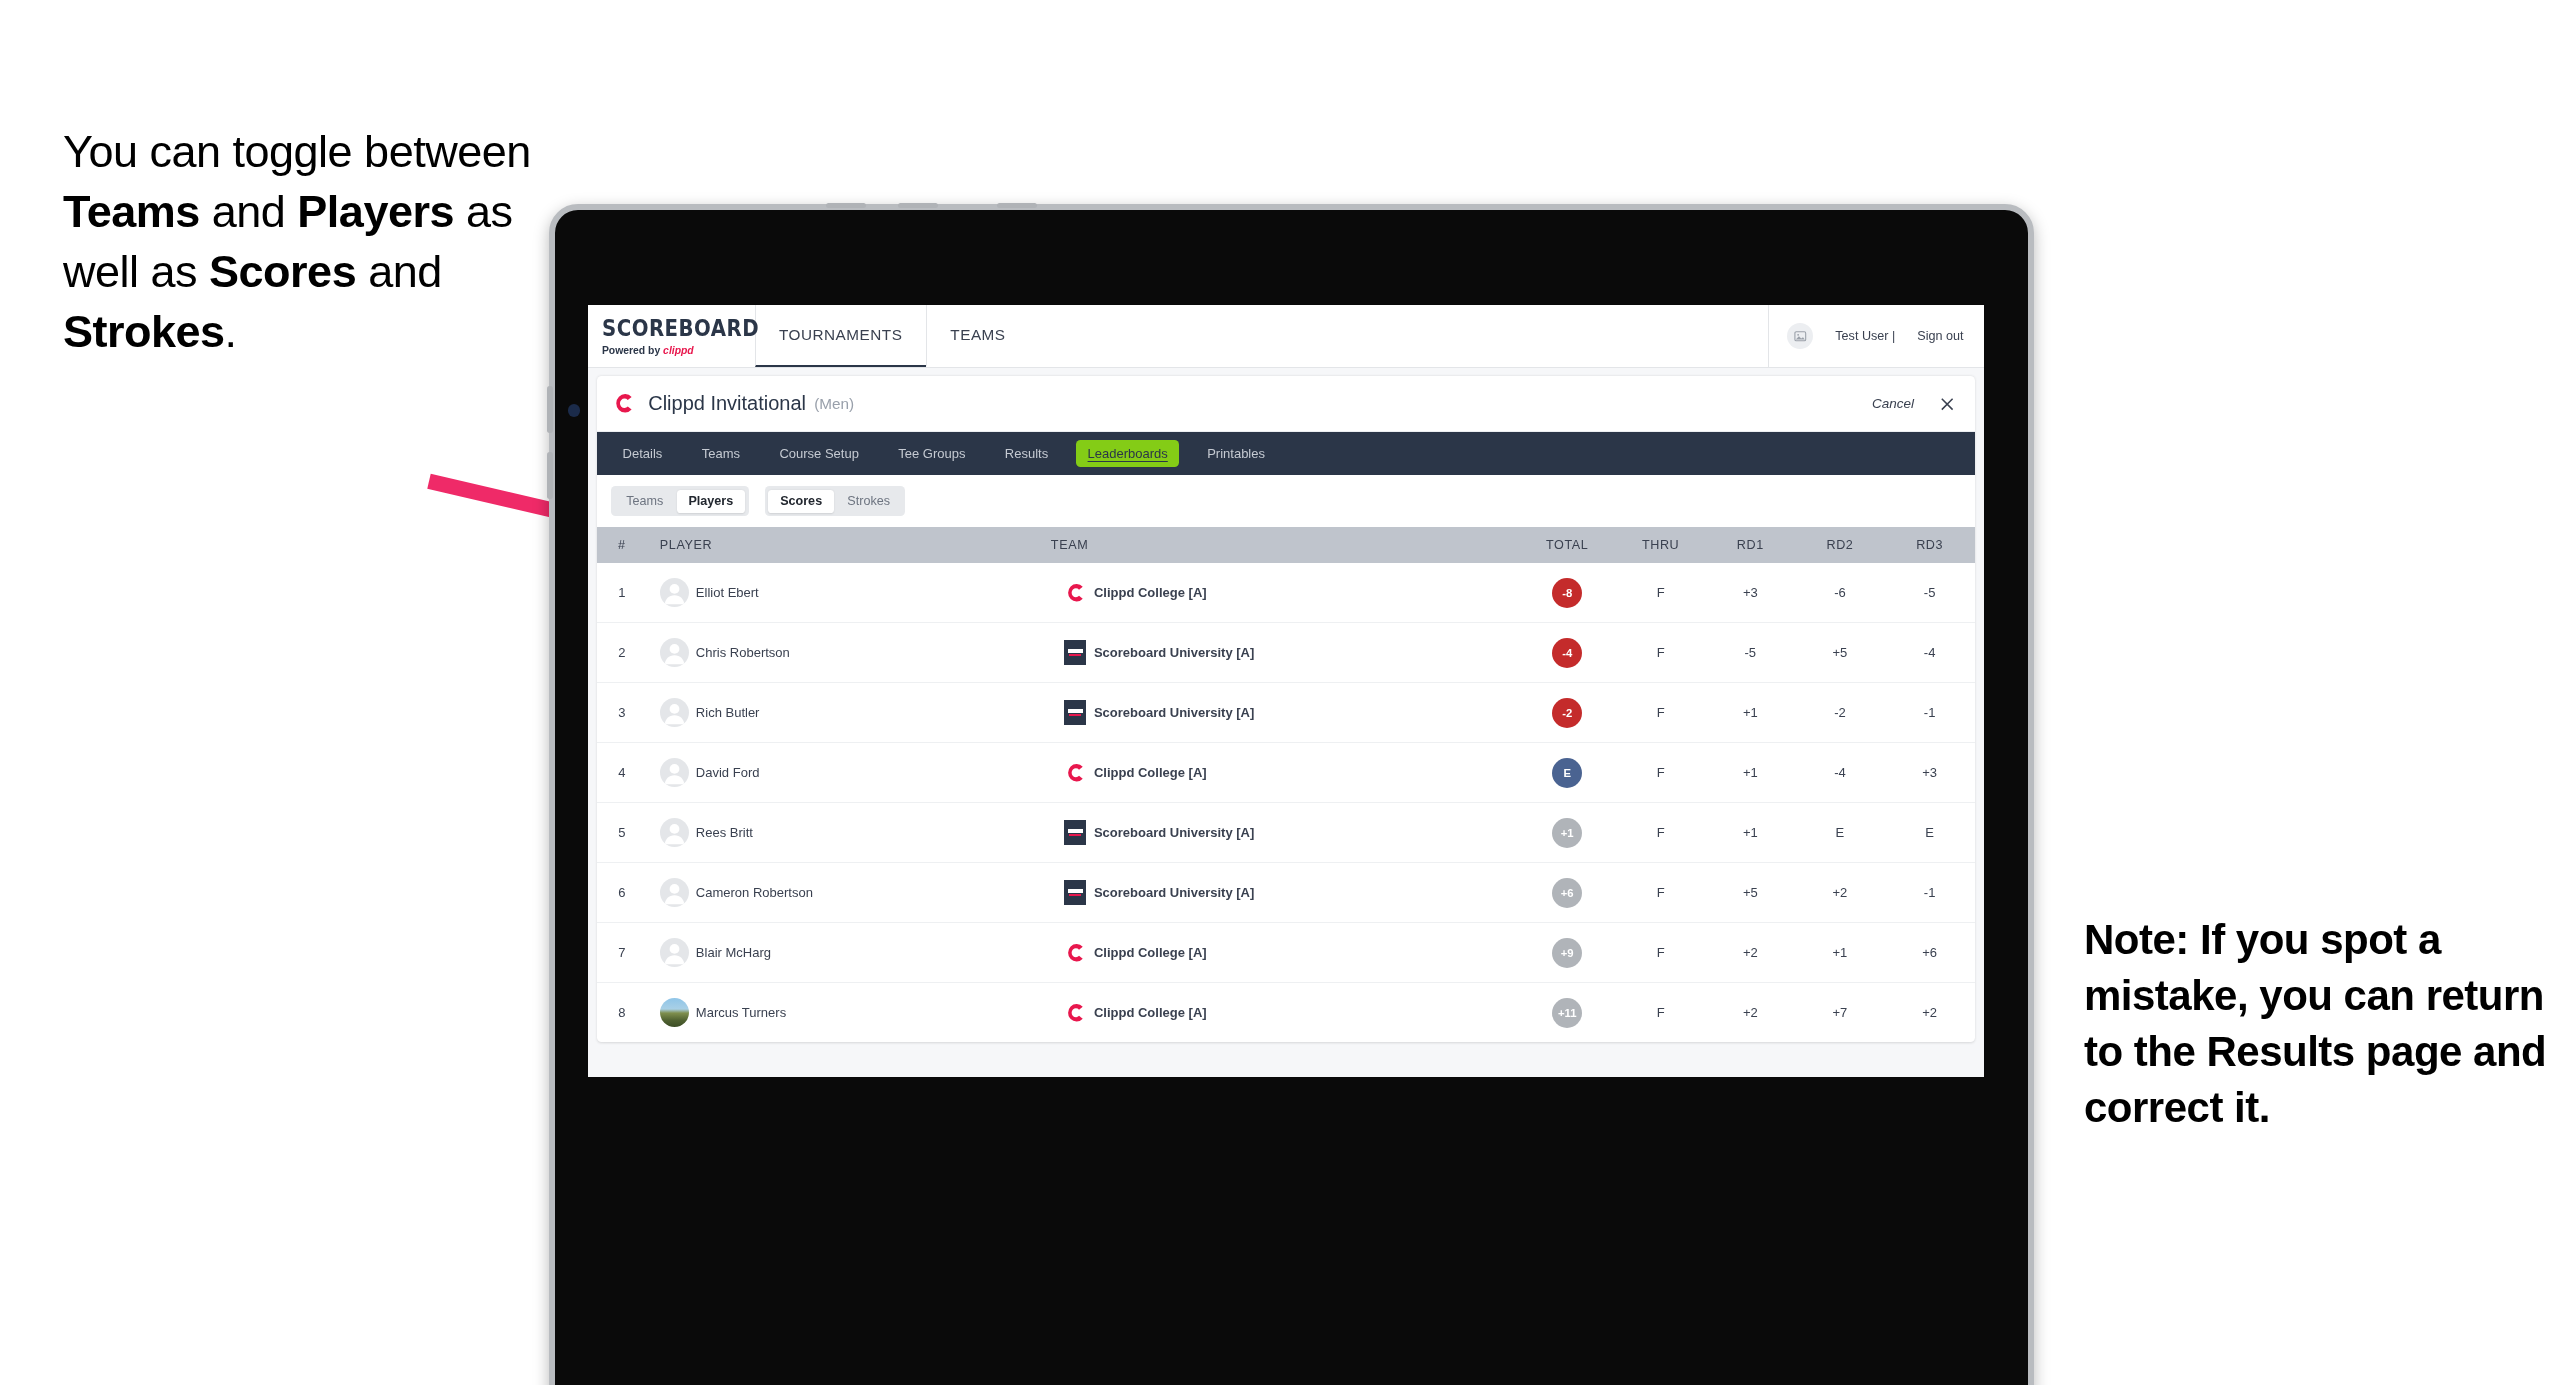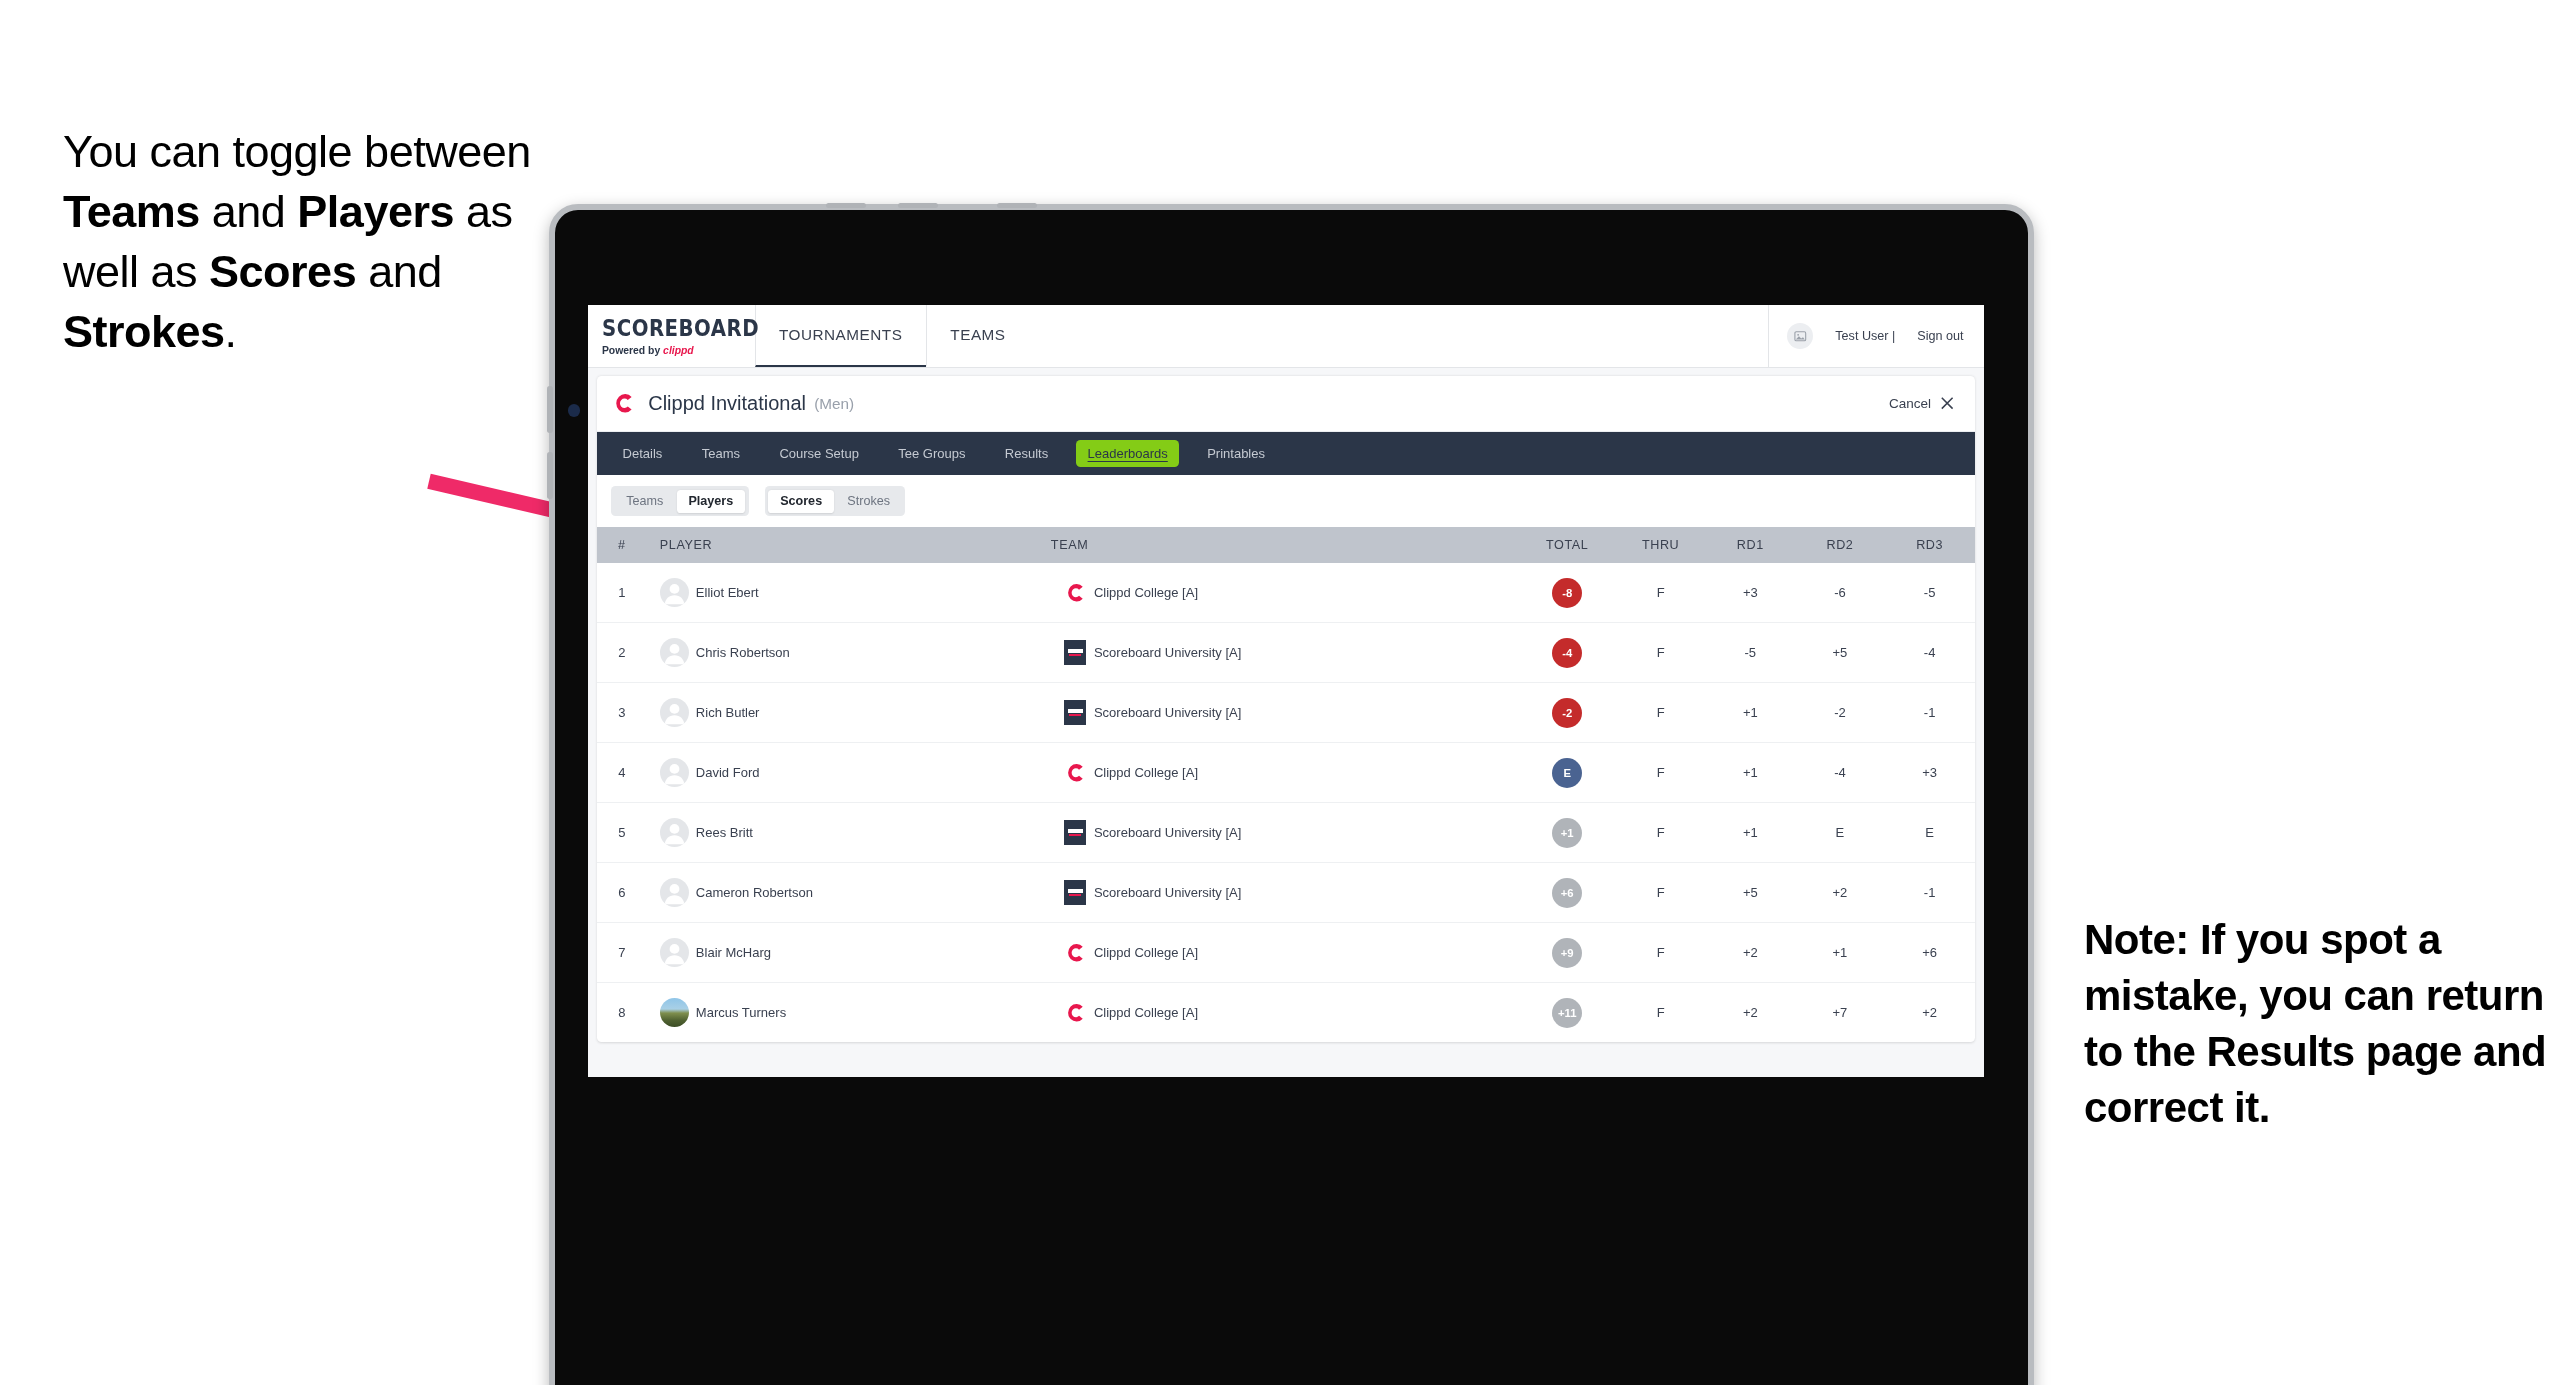--- a/index.html
+++ b/index.html
@@ -172,22 +172,23 @@
     height: 55px;
     display: flex; align-items: center;
     padding: 0 20px 0 16.3px;
     border-bottom: 0.9px solid #eceef1;
   }
   #card-logo { margin-right: 14.4px; display:flex; align-items:center; }
   #event-title { font-size: 20px; color: #2b3648; }
   #event-gender { font-size: 15.3px; color: #99a0ab; margin-left: 8.1px; }
   #cancel-wrap {
     margin-left: auto;
-    display: flex; align-items: center; gap: 9px;
+    display: flex; align-items: flex-end; gap: 26px;
     cursor: pointer;
+    font-style: italic;
   }
   #cancel-label { font-size: 13.5px; color: #3a4150; }
 
   
   #sectionnav {
     background: #2b3648;
     height: 43px;
     display: flex; align-items: center;
     padding-left: 14.4px;
     gap: 16px;
@@ -253,21 +254,21 @@
     border-top: 0.9px solid #eef0f2;
     font-size: 13px;
     color: #3a4150;
     padding: 0;
     vertical-align: middle;
   }
   #lb tbody tr:first-child td { border-top: none; }
 
   .c-rank   { width: 47px;  text-align: center !important; }
   .c-player { width: 361px; }
-  .c-team   { width: 433px; }
+  .c-team   { width: 433px; font-weight: bold; }
   .c-total  { width: 90px; text-align: center !important; }
   .c-thru   { width: 83px;  text-align: center !important; }
   .c-rd     { width: 83px;  text-align: center !important; }
 
   .pad-l { padding-left: 12.6px !important; }
 
   .cellflex { display: flex; align-items: center; gap: 7px; padding-left: 12.6px; }
 
   .avatar {
     width: 29px; height: 29px; border-radius: 50%;

